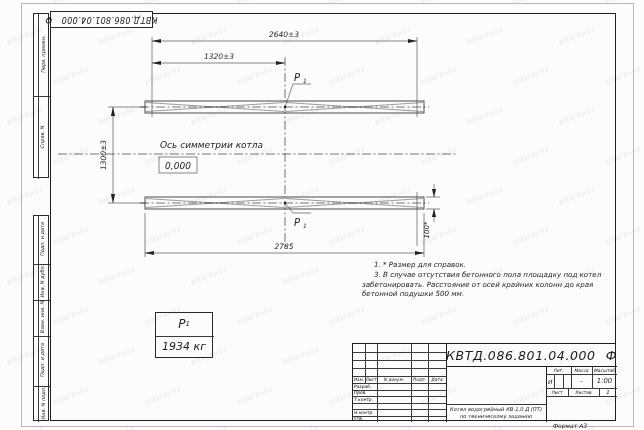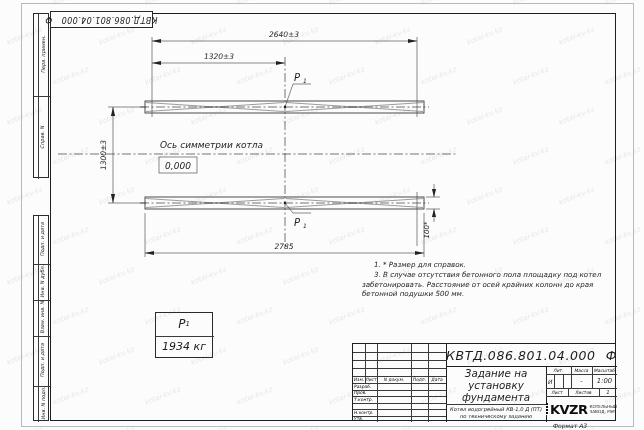--- a/index.html
+++ b/index.html
@@ -345,25 +345,20 @@
     <div class="vl" style="left:201.3px;top:30px;height:14px;"></div>
     <div class="vl" style="left:209.6px;top:30px;height:14px;"></div>
     <div class="vl" style="left:215px;top:44px;height:8px;"></div>
     <div class="vl" style="left:246px;top:44px;height:8px;"></div>
 
     <div class="cellt it" style="left:93px;top:0;width:171px;height:22px;font-size:12.5px;letter-spacing:.6px;gap:10px;">
       <span>КВТД.086.801.04.000</span>
       <span>Ф</span>
     </div>
 
-    <div class="cellt it" style="left:93px;top:22px;width:100px;height:38px;flex-direction:column;font-size:10.3px;line-height:1.18;">
-      <span>Задание на</span>
-      <span>установку</span>
-      <span>фундамента</span>
-    </div>
 
     <div class="cellt it" style="left:93px;top:60px;width:100px;height:18px;flex-direction:column;font-size:5.2px;line-height:1.35;">
       <span>Котел водогрейный КВ-1,0 Д (ПТ)</span>
       <span>по техническому заданию</span>
     </div>
 
     <div class="cellt tb-lbl" style="left:193px;top:22px;width:25px;height:8px;">
         <span>Лит.</span>
       </div>
     <div class="cellt tb-lbl" style="left:218px;top:22px;width:21px;height:8px;">
@@ -385,27 +380,19 @@
     <div class="cellt tb-lbl" style="left:193px;top:44px;width:22px;height:8px;">
         <span>Лист</span>
       </div>
     <div class="cellt tb-lbl" style="left:215px;top:44px;width:31px;height:8px;">
         <span>Листов</span>
       </div>
     <div class="cellt it" style="left:246px;top:44px;width:18px;height:8px;font-size:5.5px;">
         <span>1</span>
       </div>
 
-    <div class="cellt" style="left:193px;top:52px;width:71px;height:26px;gap:2px;">
-      <span style="display:inline-block;width:8px;height:12px;background:repeating-linear-gradient(180deg,#101010 0 2px,#fcfcfd 2px 3px);"></span>
-      <span style="font-weight:bold;font-size:13px;letter-spacing:-0.5px;color:#0d0d0d;">KVZR</span>
-      <span style="display:flex;flex-direction:column;font-size:4.2px;line-height:1.25;color:#222;">
-        <span>КОТЕЛЬНЫЙ</span>
-        <span>ЗАВОД, РЭП</span>
-      </span>
-    </div>
   </div>
 
   <div class="cellt it" style="left:520px;top:421px;width:100px;height:8px;font-size:6px;z-index:3;">
     <span>Формат А3</span>
   </div>
 
 </div>
 
 </body></html>

